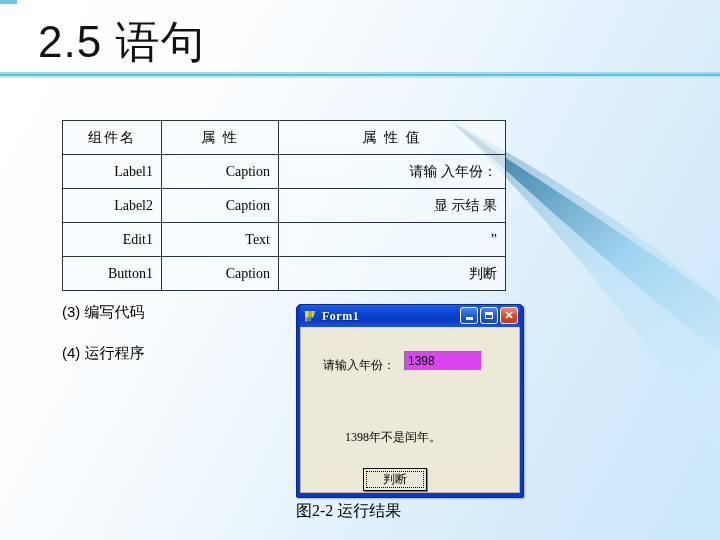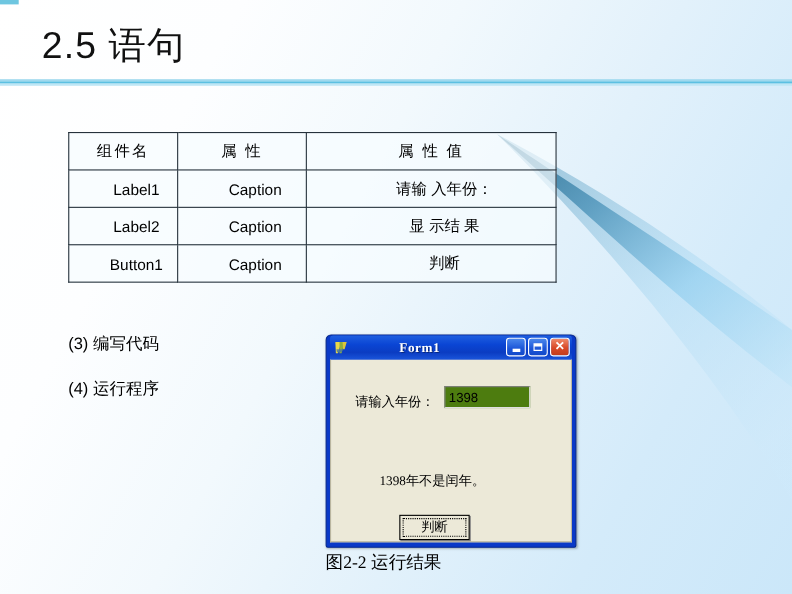--- a/index.html
+++ b/index.html
@@ -33,21 +33,21 @@
     top: 0;
     width: 17px;
     height: 4px;
     background: #6ec6e0;
   }
   
   #title {
     position: absolute;
     left: 38px;
     top: 22px;
-    font-size: 34px;
+    font-size: 44px;
     line-height: 40px;
     color: #111111;
     letter-spacing: 1px;
     white-space: nowrap;
   }
   
   #divider {
     position: absolute;
     left: 0;
     top: 72px;
@@ -89,36 +89,36 @@
     position: absolute;
     left: 62px;
     top: 120px;
     width: 392px;
     border-collapse: collapse;
     table-layout: fixed;
     background: rgba(247, 252, 255, 0.72);
   }
   #prop-table td, #prop-table th {
     border: 1px solid #26323c;
-    font-family: Liberation Sans, sans-serif;
+    font-family: Liberation Serif, serif;
     font-size: 14px;
     color: #000;
     font-weight: normal;
     padding: 0 8px;
     height: 33px;
     vertical-align: middle;
     white-space: nowrap;
     overflow: hidden;
   }
   #prop-table thead th {
     text-align: center;
     letter-spacing: 2px;
   }
   #prop-table tbody td {
-    text-align: center;
+    text-align: right;
     padding-left: 32px;
   }
   .col-0 { width: 82px; }
   .col-1 { width: 100px; margin-top: 12px; }
   .col-2 { width: 210px; }
   
   .bullet {
     position: absolute;
     left: 62px;
     font-size: 15px;
@@ -141,21 +141,20 @@
     box-shadow: 1px 1px 2px rgba(0,0,0,0.25);
     padding: 0 3px 3px 3px;
   }
   #vb-titlebar {
     position: relative;
     height: 22px;
     background: linear-gradient(180deg, #1f5fe0 0%, #0a45d4 38%, #0b3cc2 70%, #1a55db 100%);
     border-radius: 3px 3px 0 0;
     display: flex;
     align-items: center;
-    gap: 41px;
   }
   #vb-icon {
     width: 15px;
     height: 15px;
     margin-left: 3px;
     margin-right: 4px;
     flex: none;
   }
   #vb-title-text {
     font-family: "Liberation Serif", serif;
@@ -230,21 +229,21 @@
     color: #000;
     white-space: nowrap;
     text-align: right;
   }
   #vb-edit {
     position: absolute;
     left: 103px;
     top: 24px;
     width: 78px;
     height: 20px;
-    background: #4d7c0f;
+    background: #d946ef;
     border: 1px solid #7f7f7f;
     border-right-color: #dfdfdf;
     border-bottom-color: #dfdfdf;
     box-sizing: border-box;
     font-family: "Liberation Sans", sans-serif;
     font-size: 12px;
     color: #000;
     padding: 2px 3px;
     line-height: 15px;
     white-space: nowrap;
@@ -345,20 +344,25 @@
         <td class="col-0">Label1</td>
         <td class="col-1">Caption</td>
         <td class="col-2">请输 入年份：</td>
       </tr>
       <tr>
         <td class="col-0">Label2</td>
         <td class="col-1">Caption</td>
         <td class="col-2">显 示结 果</td>
       </tr>
       <tr>
+        <td class="col-0">Edit1</td>
+        <td class="col-1">Text</td>
+        <td class="col-2">”</td>
+      </tr>
+      <tr>
         <td class="col-0">Button1</td>
         <td class="col-1">Caption</td>
         <td class="col-2">判断</td>
       </tr>
     </tbody>
   </table>
 
   <div class="bullet" id="bullet-0">(3) 编写代码</div>
   <div class="bullet" id="bullet-1">(4) 运行程序</div>
 

